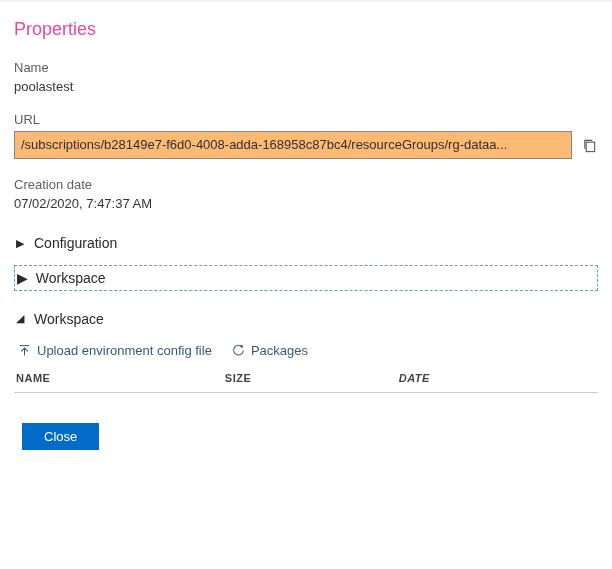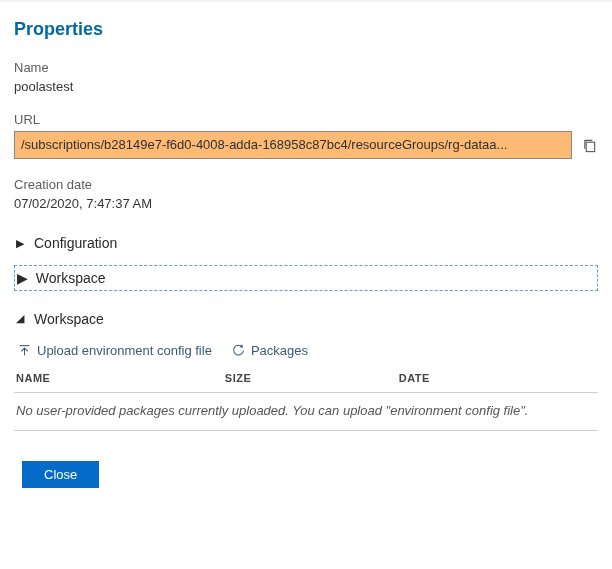--- a/index.html
+++ b/index.html
@@ -9,23 +9,23 @@
     font-size: 13px;
     color: #323130;
     background: #ffffff;
     width: 612px;
   }
   .panel {
     padding: 10px 14px 18px 14px;
   }
   .page-title {
     font-size: 18px;
-    font-weight: 700;
+    font-weight: 400;
     margin: 6px 0 20px 0;
-    color: #0369a1;
+    color: #ec4899;
   }
   .field-label {
     font-size: 13px;
     color: #5f5e5d;
     margin-bottom: 4px;
   }
   .field-value {
     font-size: 13px;
     color: #353535;
     margin-bottom: 18px;
@@ -102,21 +102,21 @@
     color: #3c5977;
   }
   .pkg-action svg { stroke: #3c5977; }
   .pkg-table-head {
     display: flex;
     padding: 0 2px 8px 2px;
     border-bottom: 1px solid #cccccc;
   }
   .pkg-col-name { width: 36%; font-size: 11px; font-weight: 700; letter-spacing: .5px; color:#444;}
   .pkg-col-size { width: 30%; font-size: 11px; font-weight: 700; letter-spacing: .5px; color:#444;}
-  .pkg-col-date { width: 34%; font-size: 11px; font-weight: 700; letter-spacing: .5px; color:#444;}
+  .pkg-col-date { width: 34%; font-size: 11px; font-weight: 700; letter-spacing: .5px; color:#444;font-style:italic;}
   .pkg-empty {
     font-style: italic;
     color: #555555;
     padding: 10px 2px 12px 2px;
     border-bottom: 1px solid #cccccc;
     font-size: 13px;
   }
   .footer {
     margin-top: 30px;
   }
@@ -193,19 +193,18 @@
       <span>Packages</span>
     </div>
   </div>
 
   <div class="pkg-table-head">
     <div class="pkg-col-name">NAME</div>
     <div class="pkg-col-size">SIZE</div>
     <div class="pkg-col-date">DATE</div>
   </div>
 
-  <div class="pkg-empty">No user-provided packages currently uploaded. You can upload "environment config file".</div>
 
   <div class="footer">
     <button class="close-btn">Close</button>
   </div>
 
 </div>
 
 </body></html>

